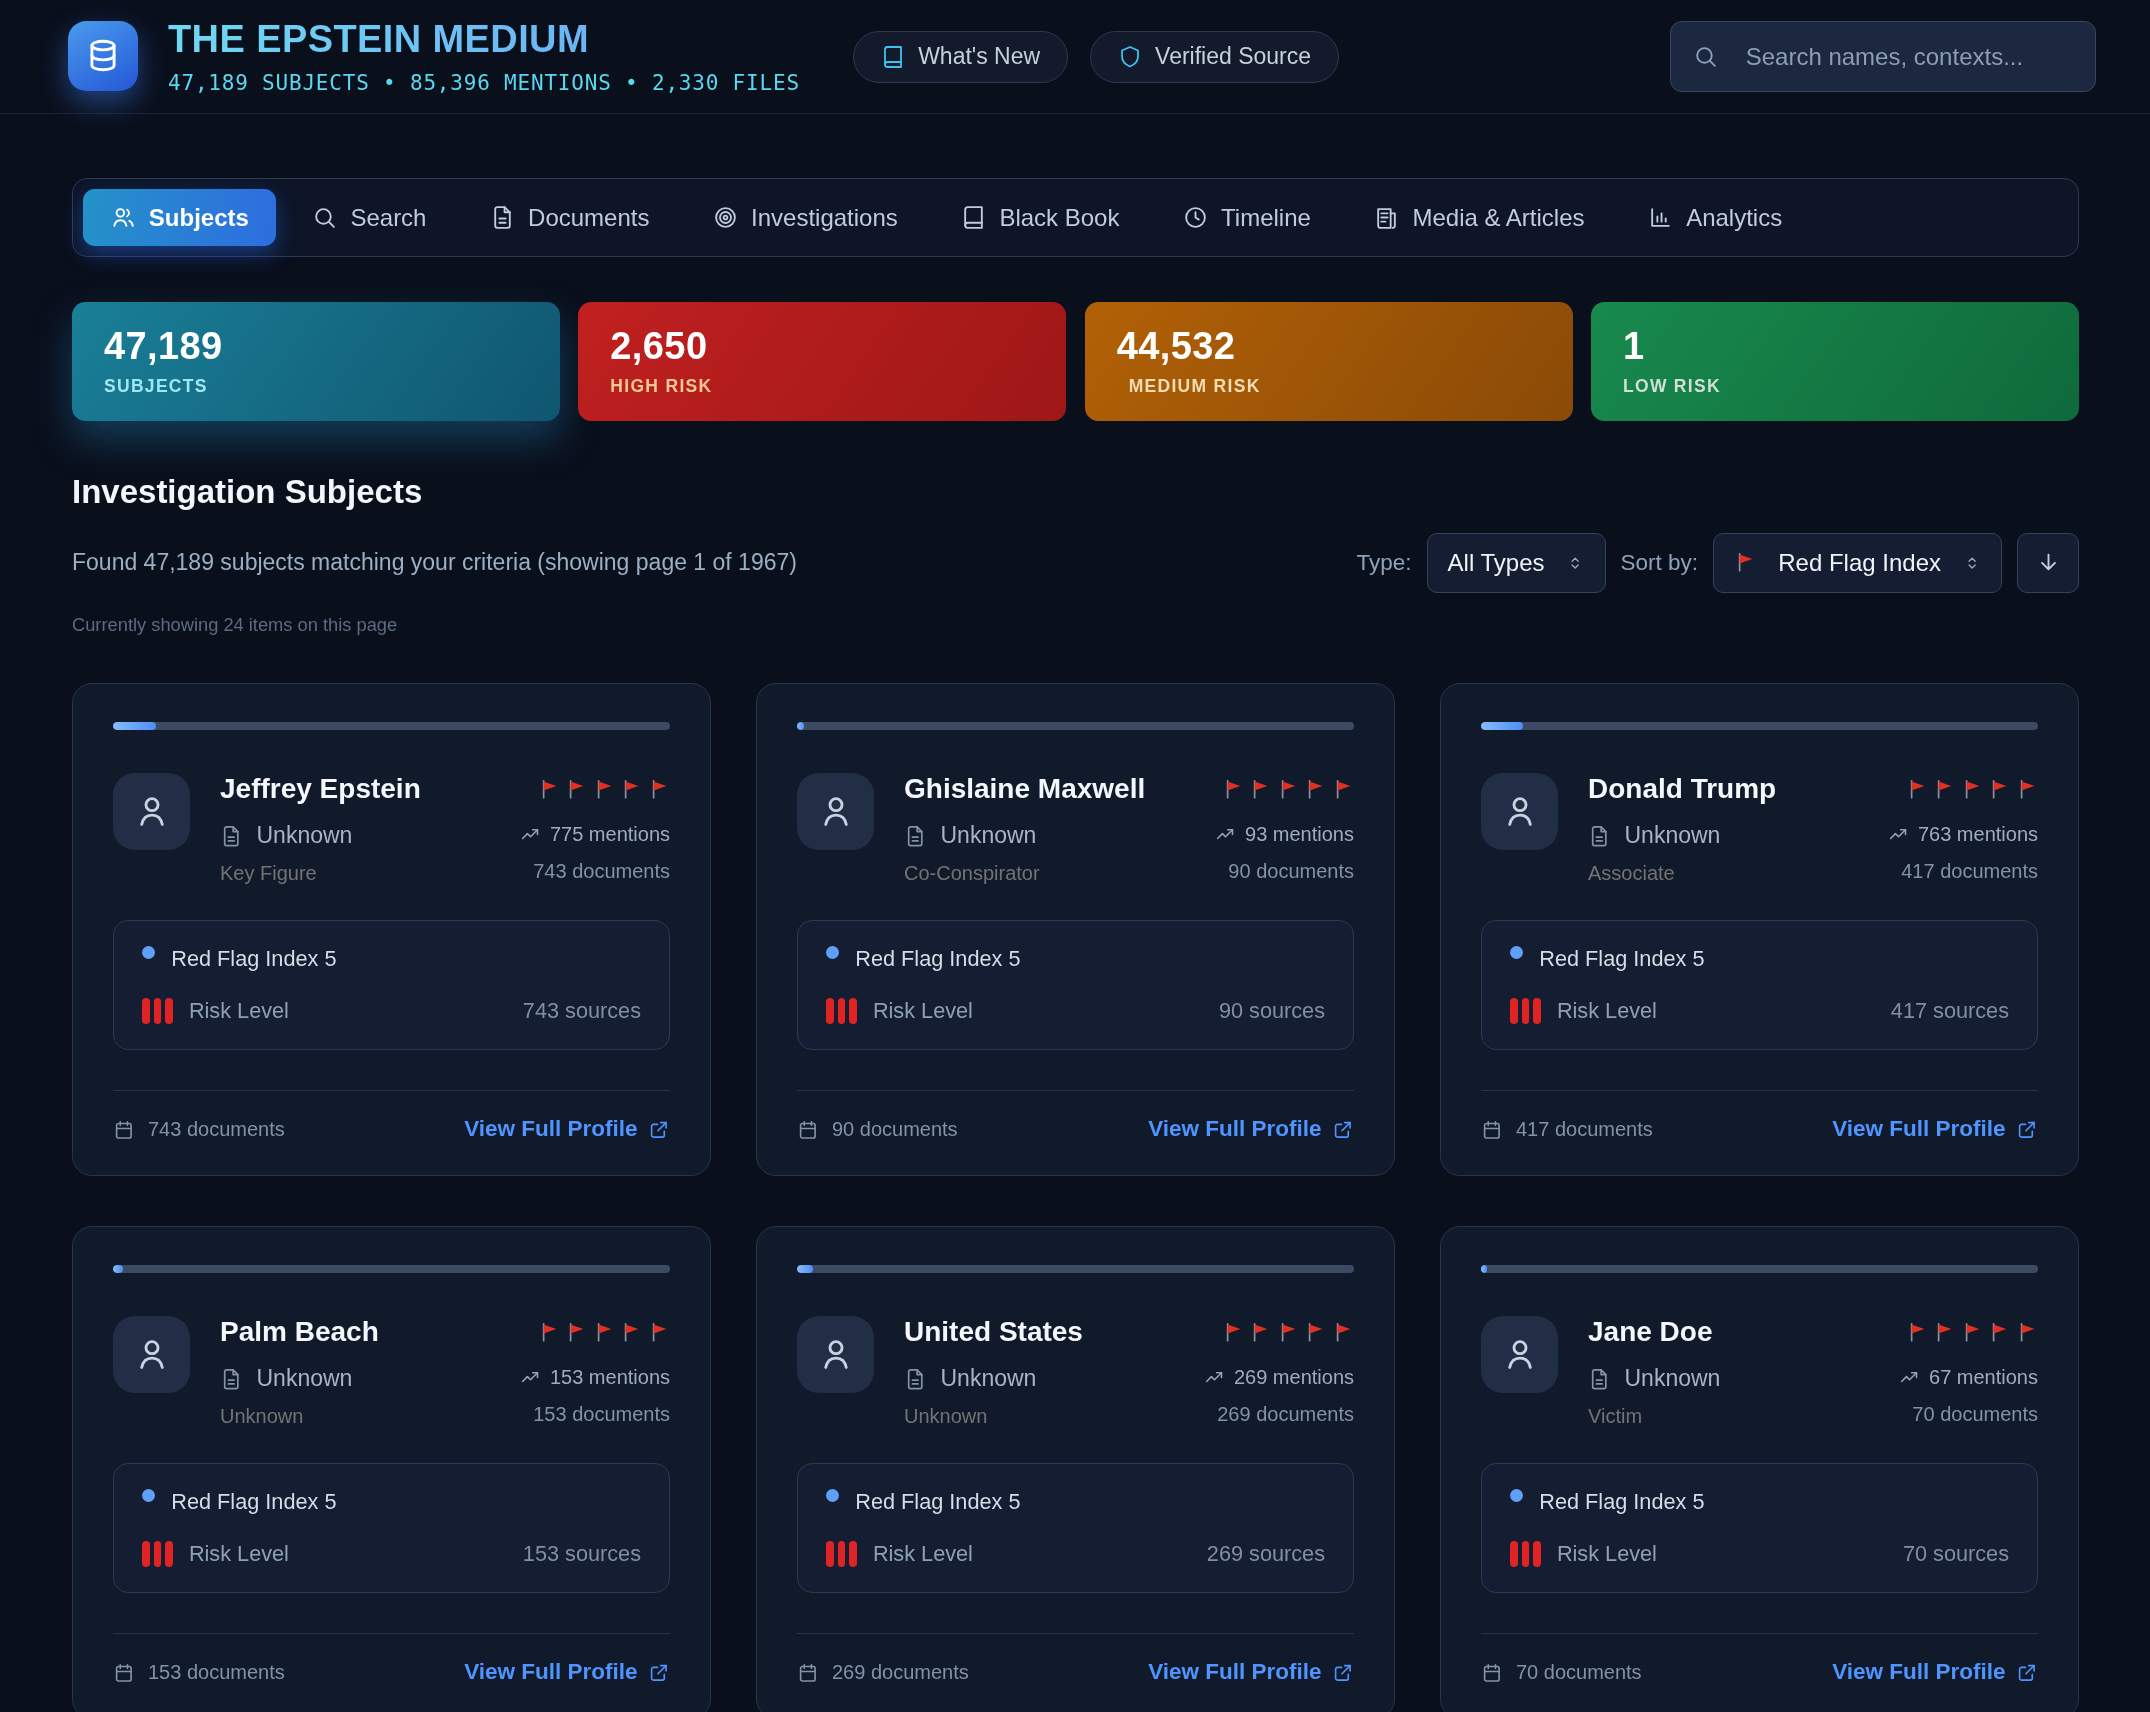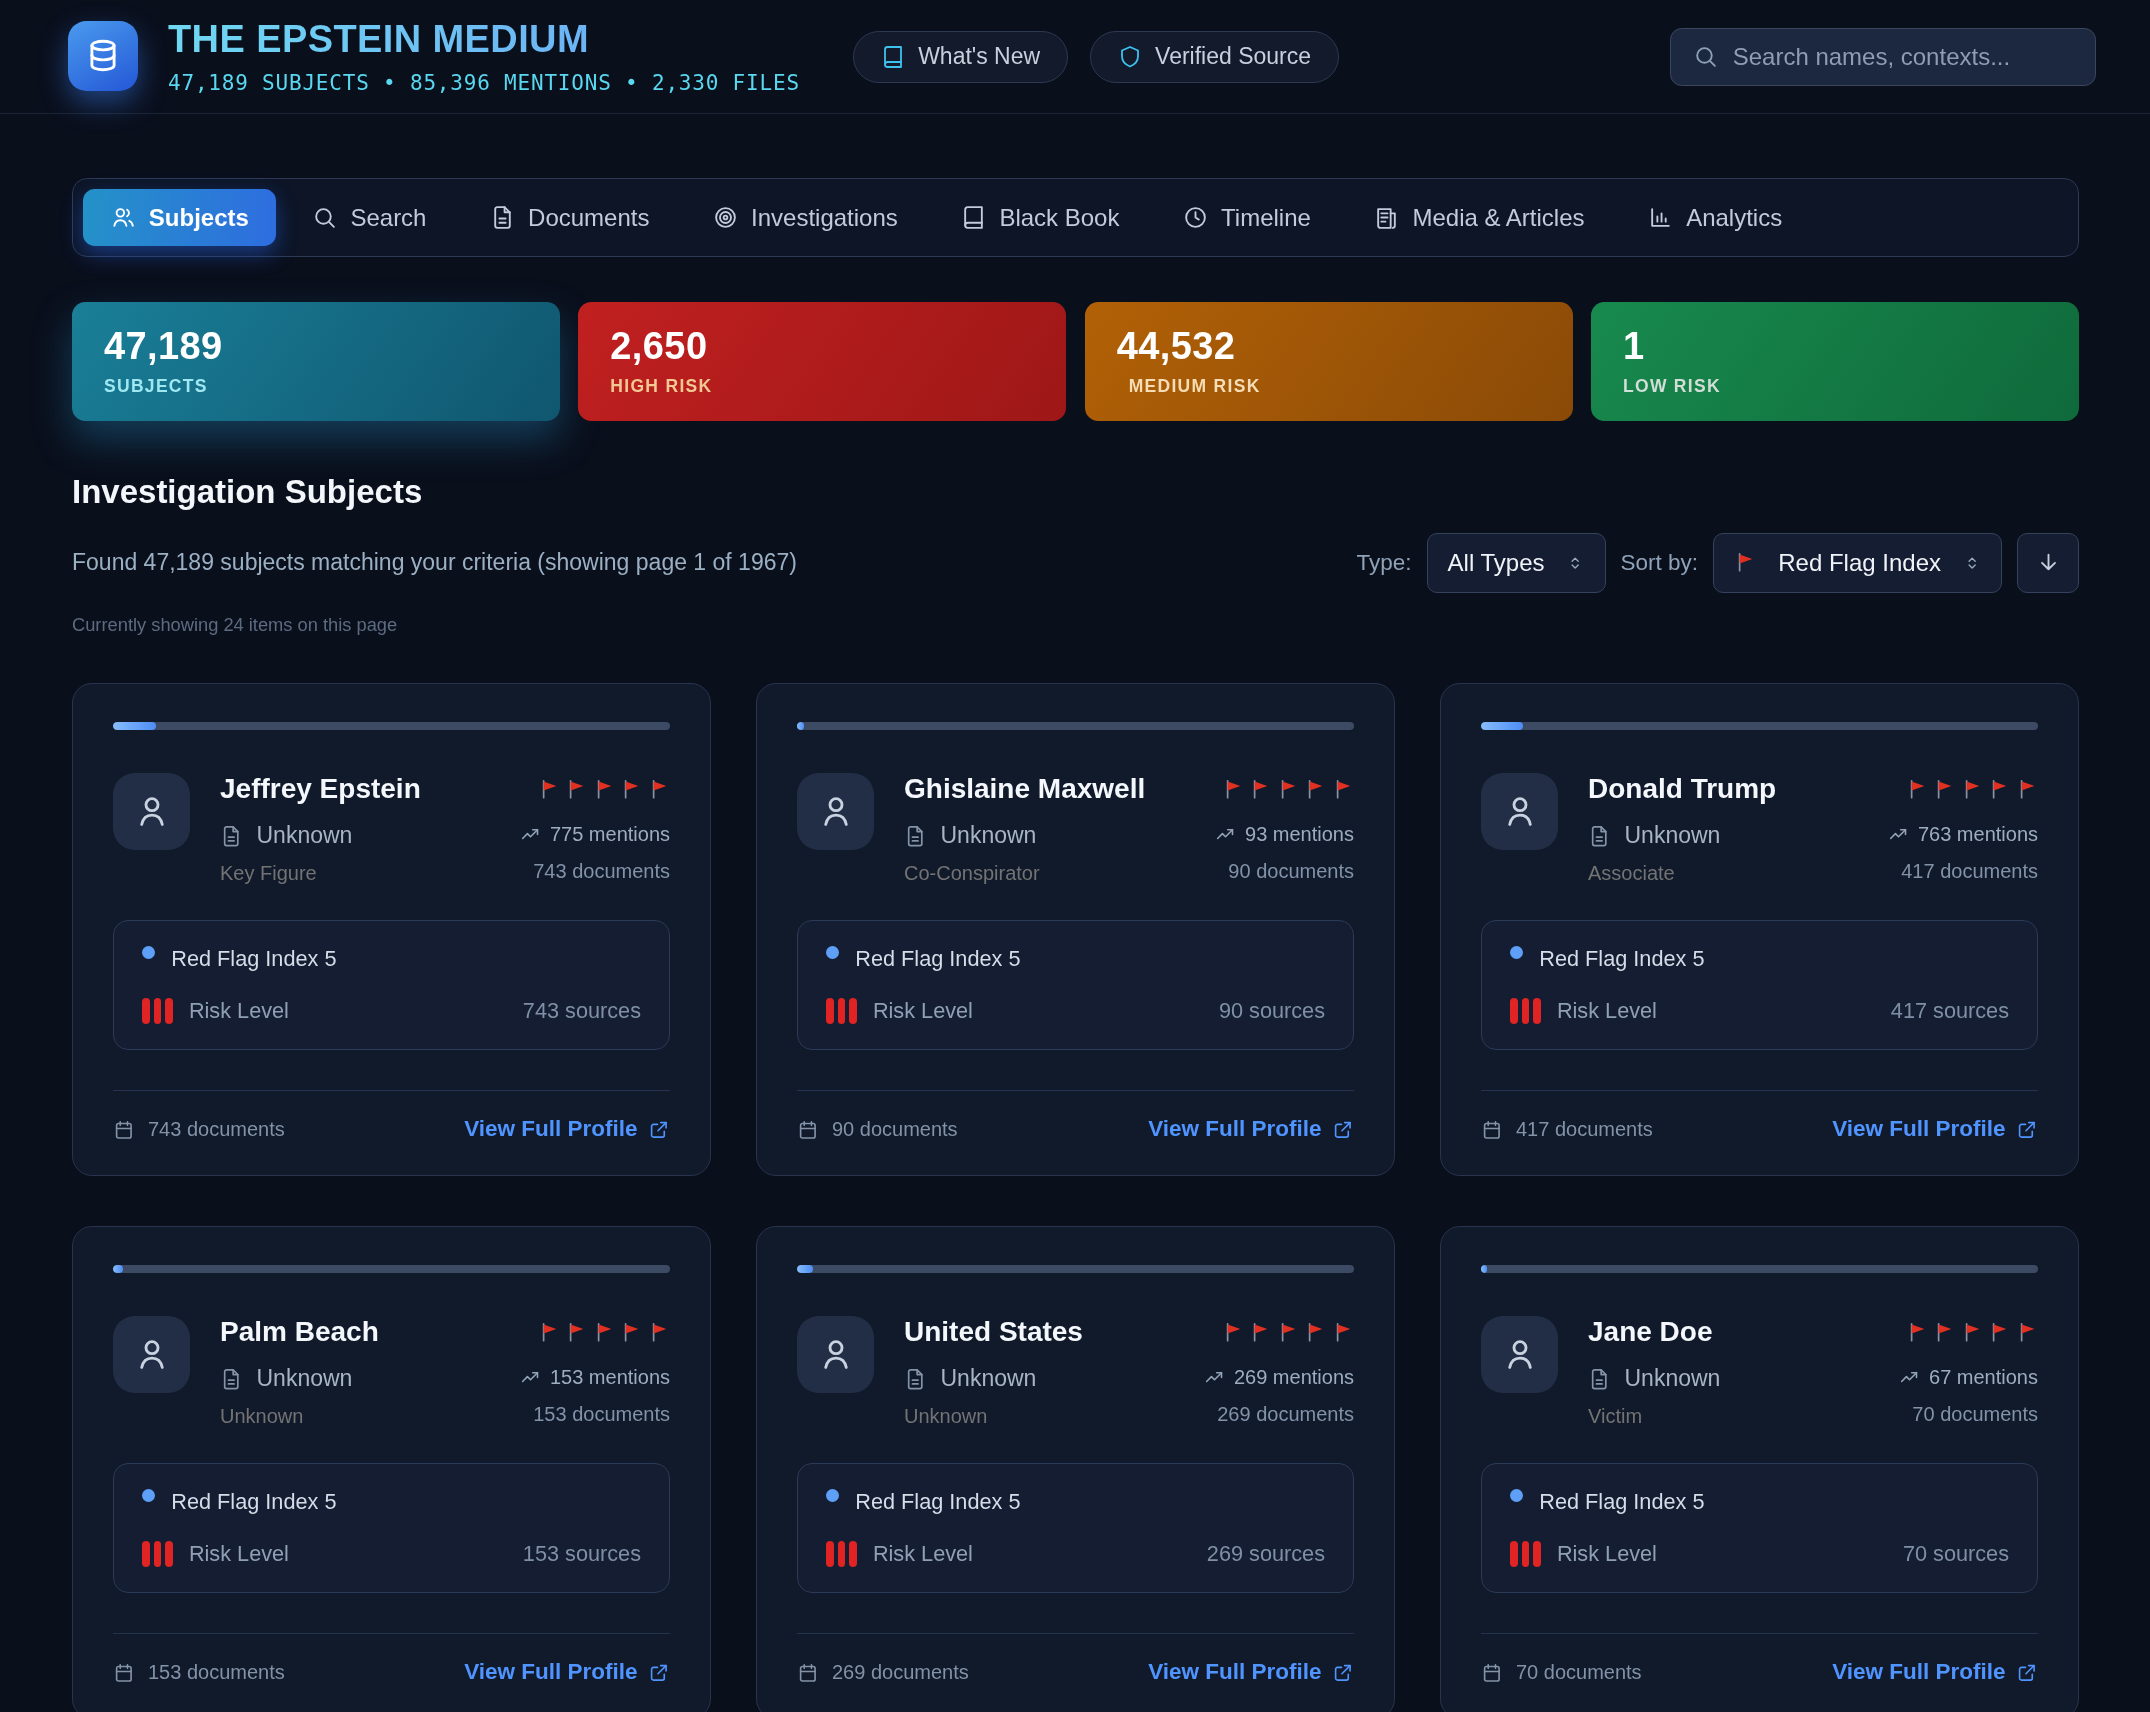--- a/index.html
+++ b/index.html
@@ -21,23 +21,23 @@
   .brand-text h1 { font-size:38px; font-weight:bold; letter-spacing:0.4px;
           background:linear-gradient(90deg,#6fd8f2 0%,#6ba2f6 100%);
           -webkit-background-clip:text; background-clip:text; color:transparent; }
   .stats-line { margin-top:10.8px; font-family:"DejaVu Sans Mono", monospace;
           font-size:21px; color:#59d8ef; letter-spacing:0.8px; }
   .header-actions { display:flex; gap:21.7px; margin-left:53px; }
   .pill-btn { display:flex; align-items:center; gap:13.3px; height:52px; padding:0 27px;
           background:#121a2c; border:0.8px solid #2c3950; border-radius:27px;
           color:#c7d0dd; font-size:23px; font-family:inherit; cursor:pointer; }
   .pill-btn svg { width:24px; height:24px; color:#3fc1f0; }
-  .search { margin-left:auto; width:426px; height:58px; background:#1c2740;
+  .search { margin-left:auto; width:426px; height:71px; background:#1c2740;
           border:0.8px solid #3b475e; border-radius:11.7px; display:flex; align-items:center;
-          padding:0 21.7px; gap:15px; }
+          padding:0 21.7px; gap:28px; }
   .search svg { width:25px; height:25px; color:#8ea0b8; flex:none; }
   .search input { flex:1; background:transparent; border:none; outline:none;
           font-size:24px; color:#dbe3ee; font-family:inherit; }
   .search input::placeholder { color:#8e9cb4; }
 
   
   nav { margin:64px 72px 0; border:0.8px solid #2c3a54; border-radius:15px;
         background:#0d1526; padding:10px; display:flex; gap:8.3px; }
   .tab { display:flex; align-items:center; gap:13.3px; height:57px; padding:0 27.5px;
          border-radius:11.7px; background:transparent; border:none; color:#c2cbdb;

